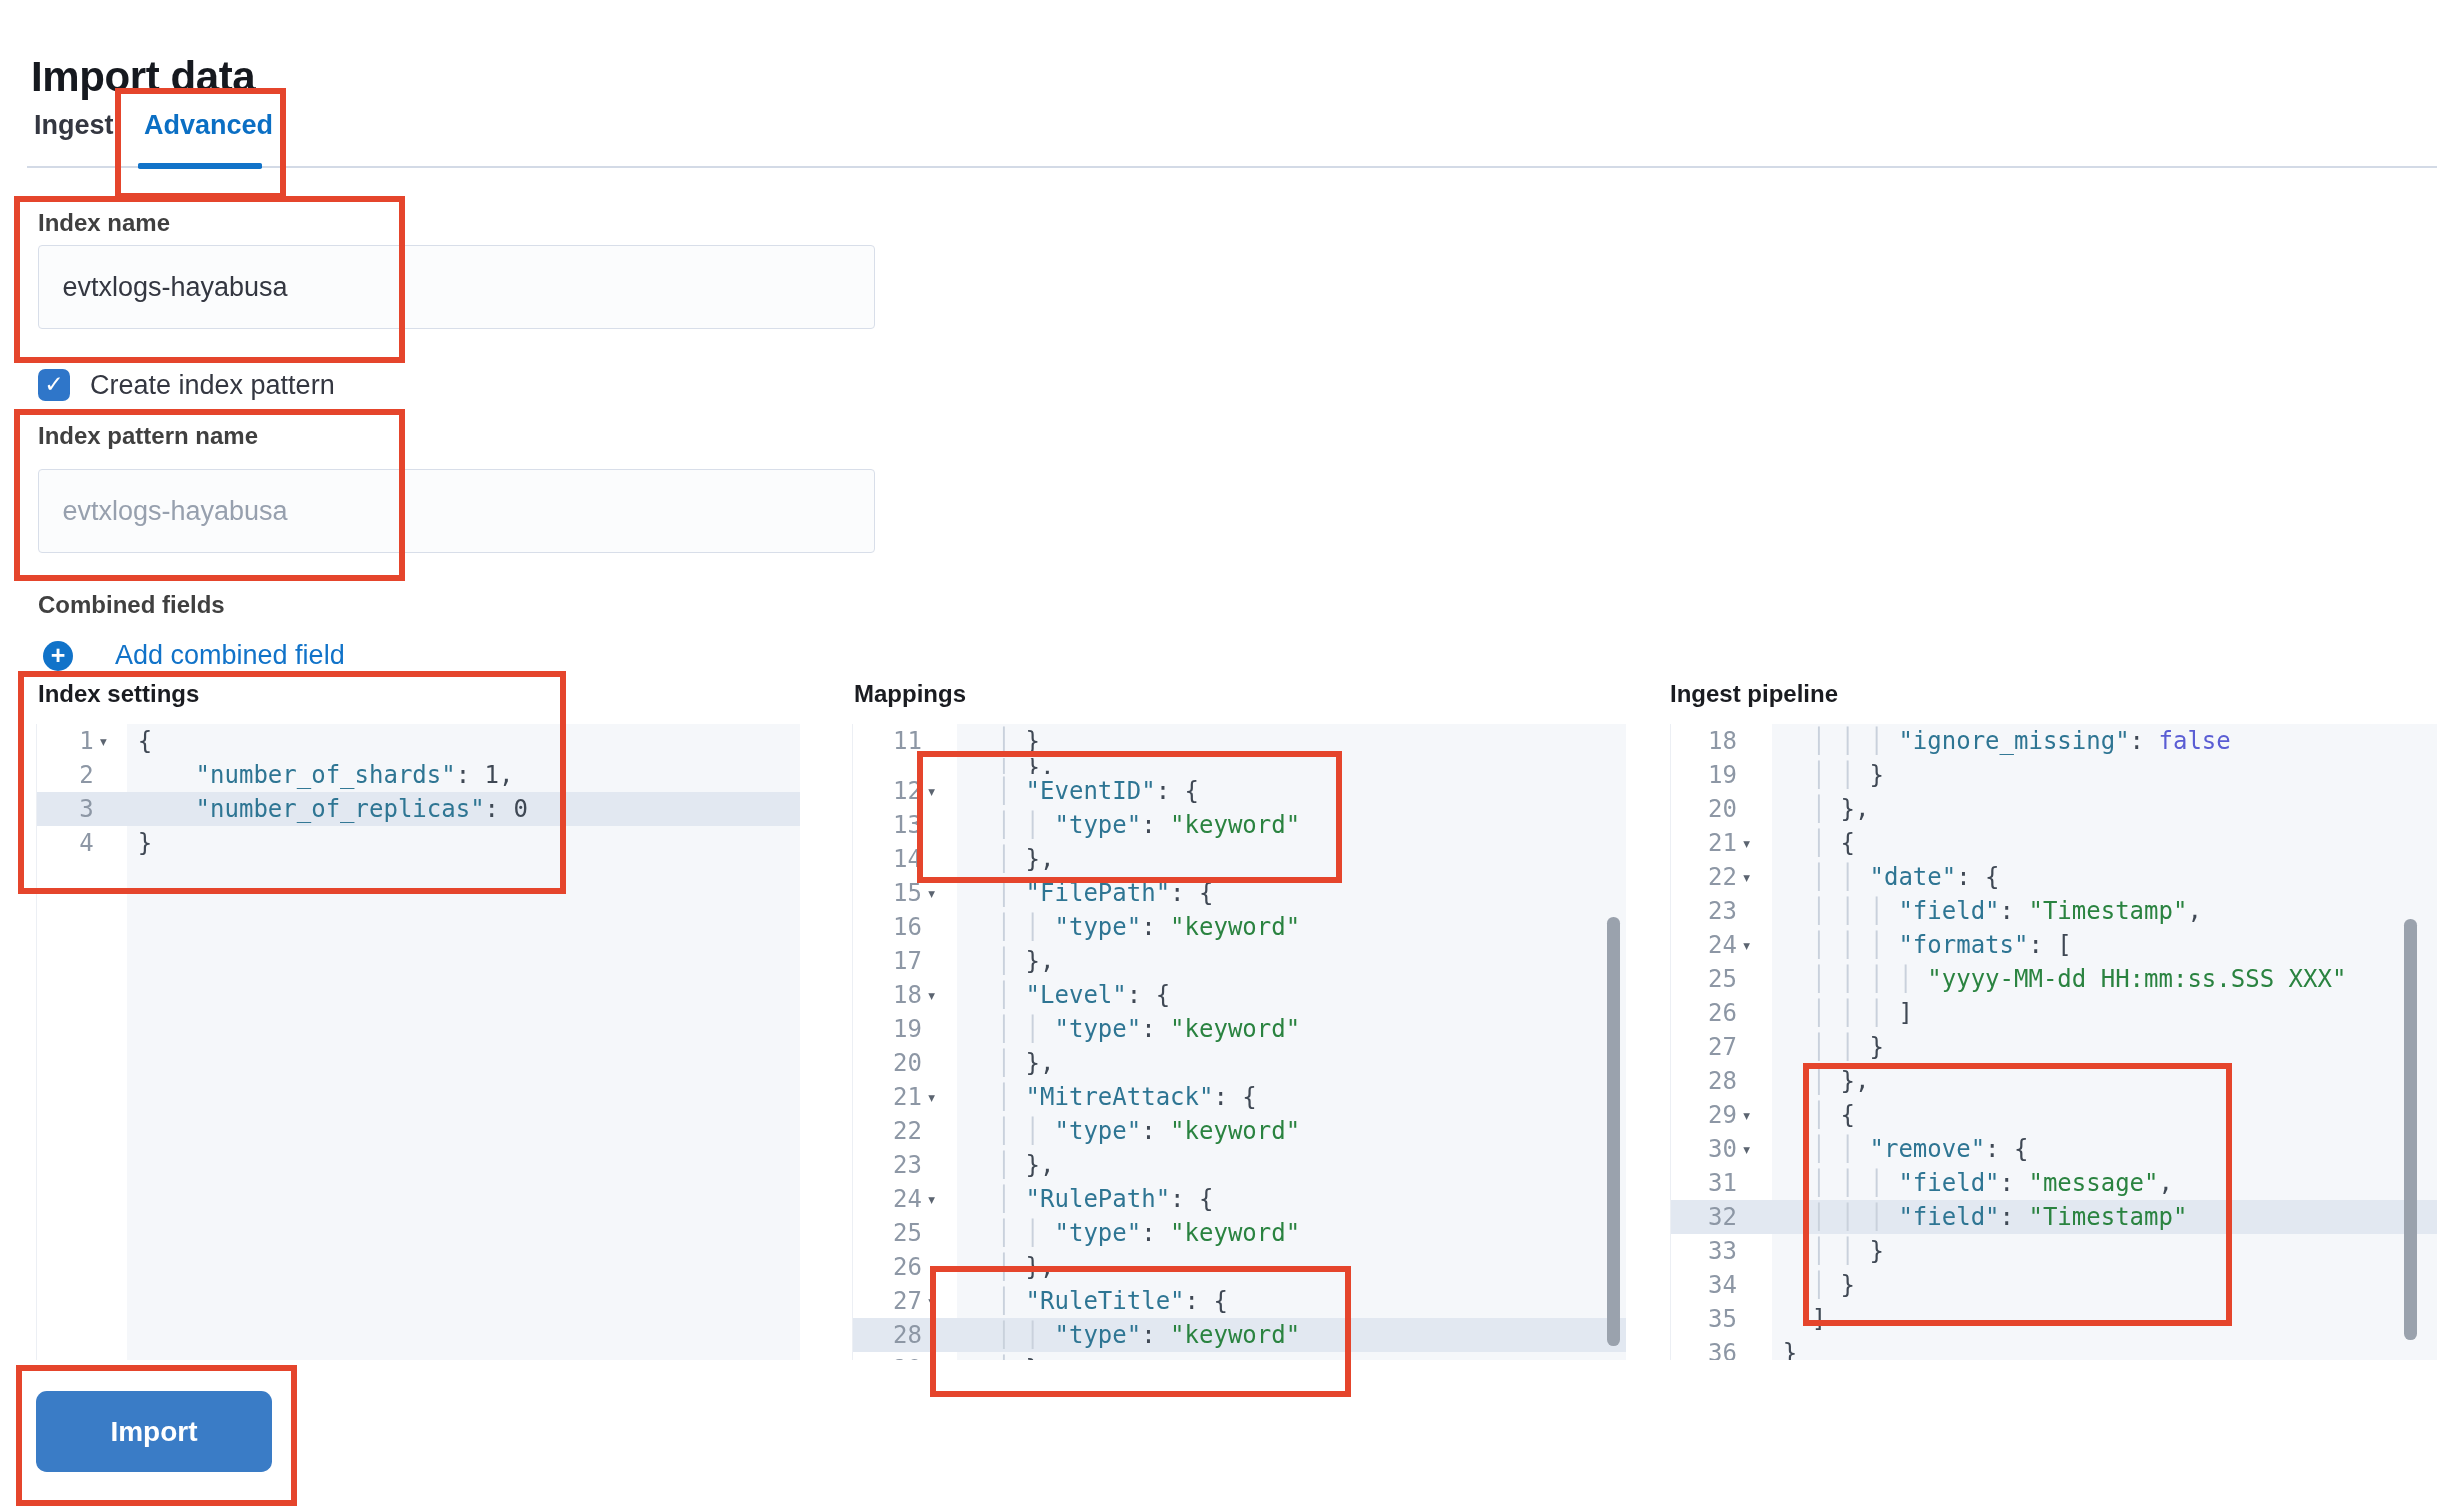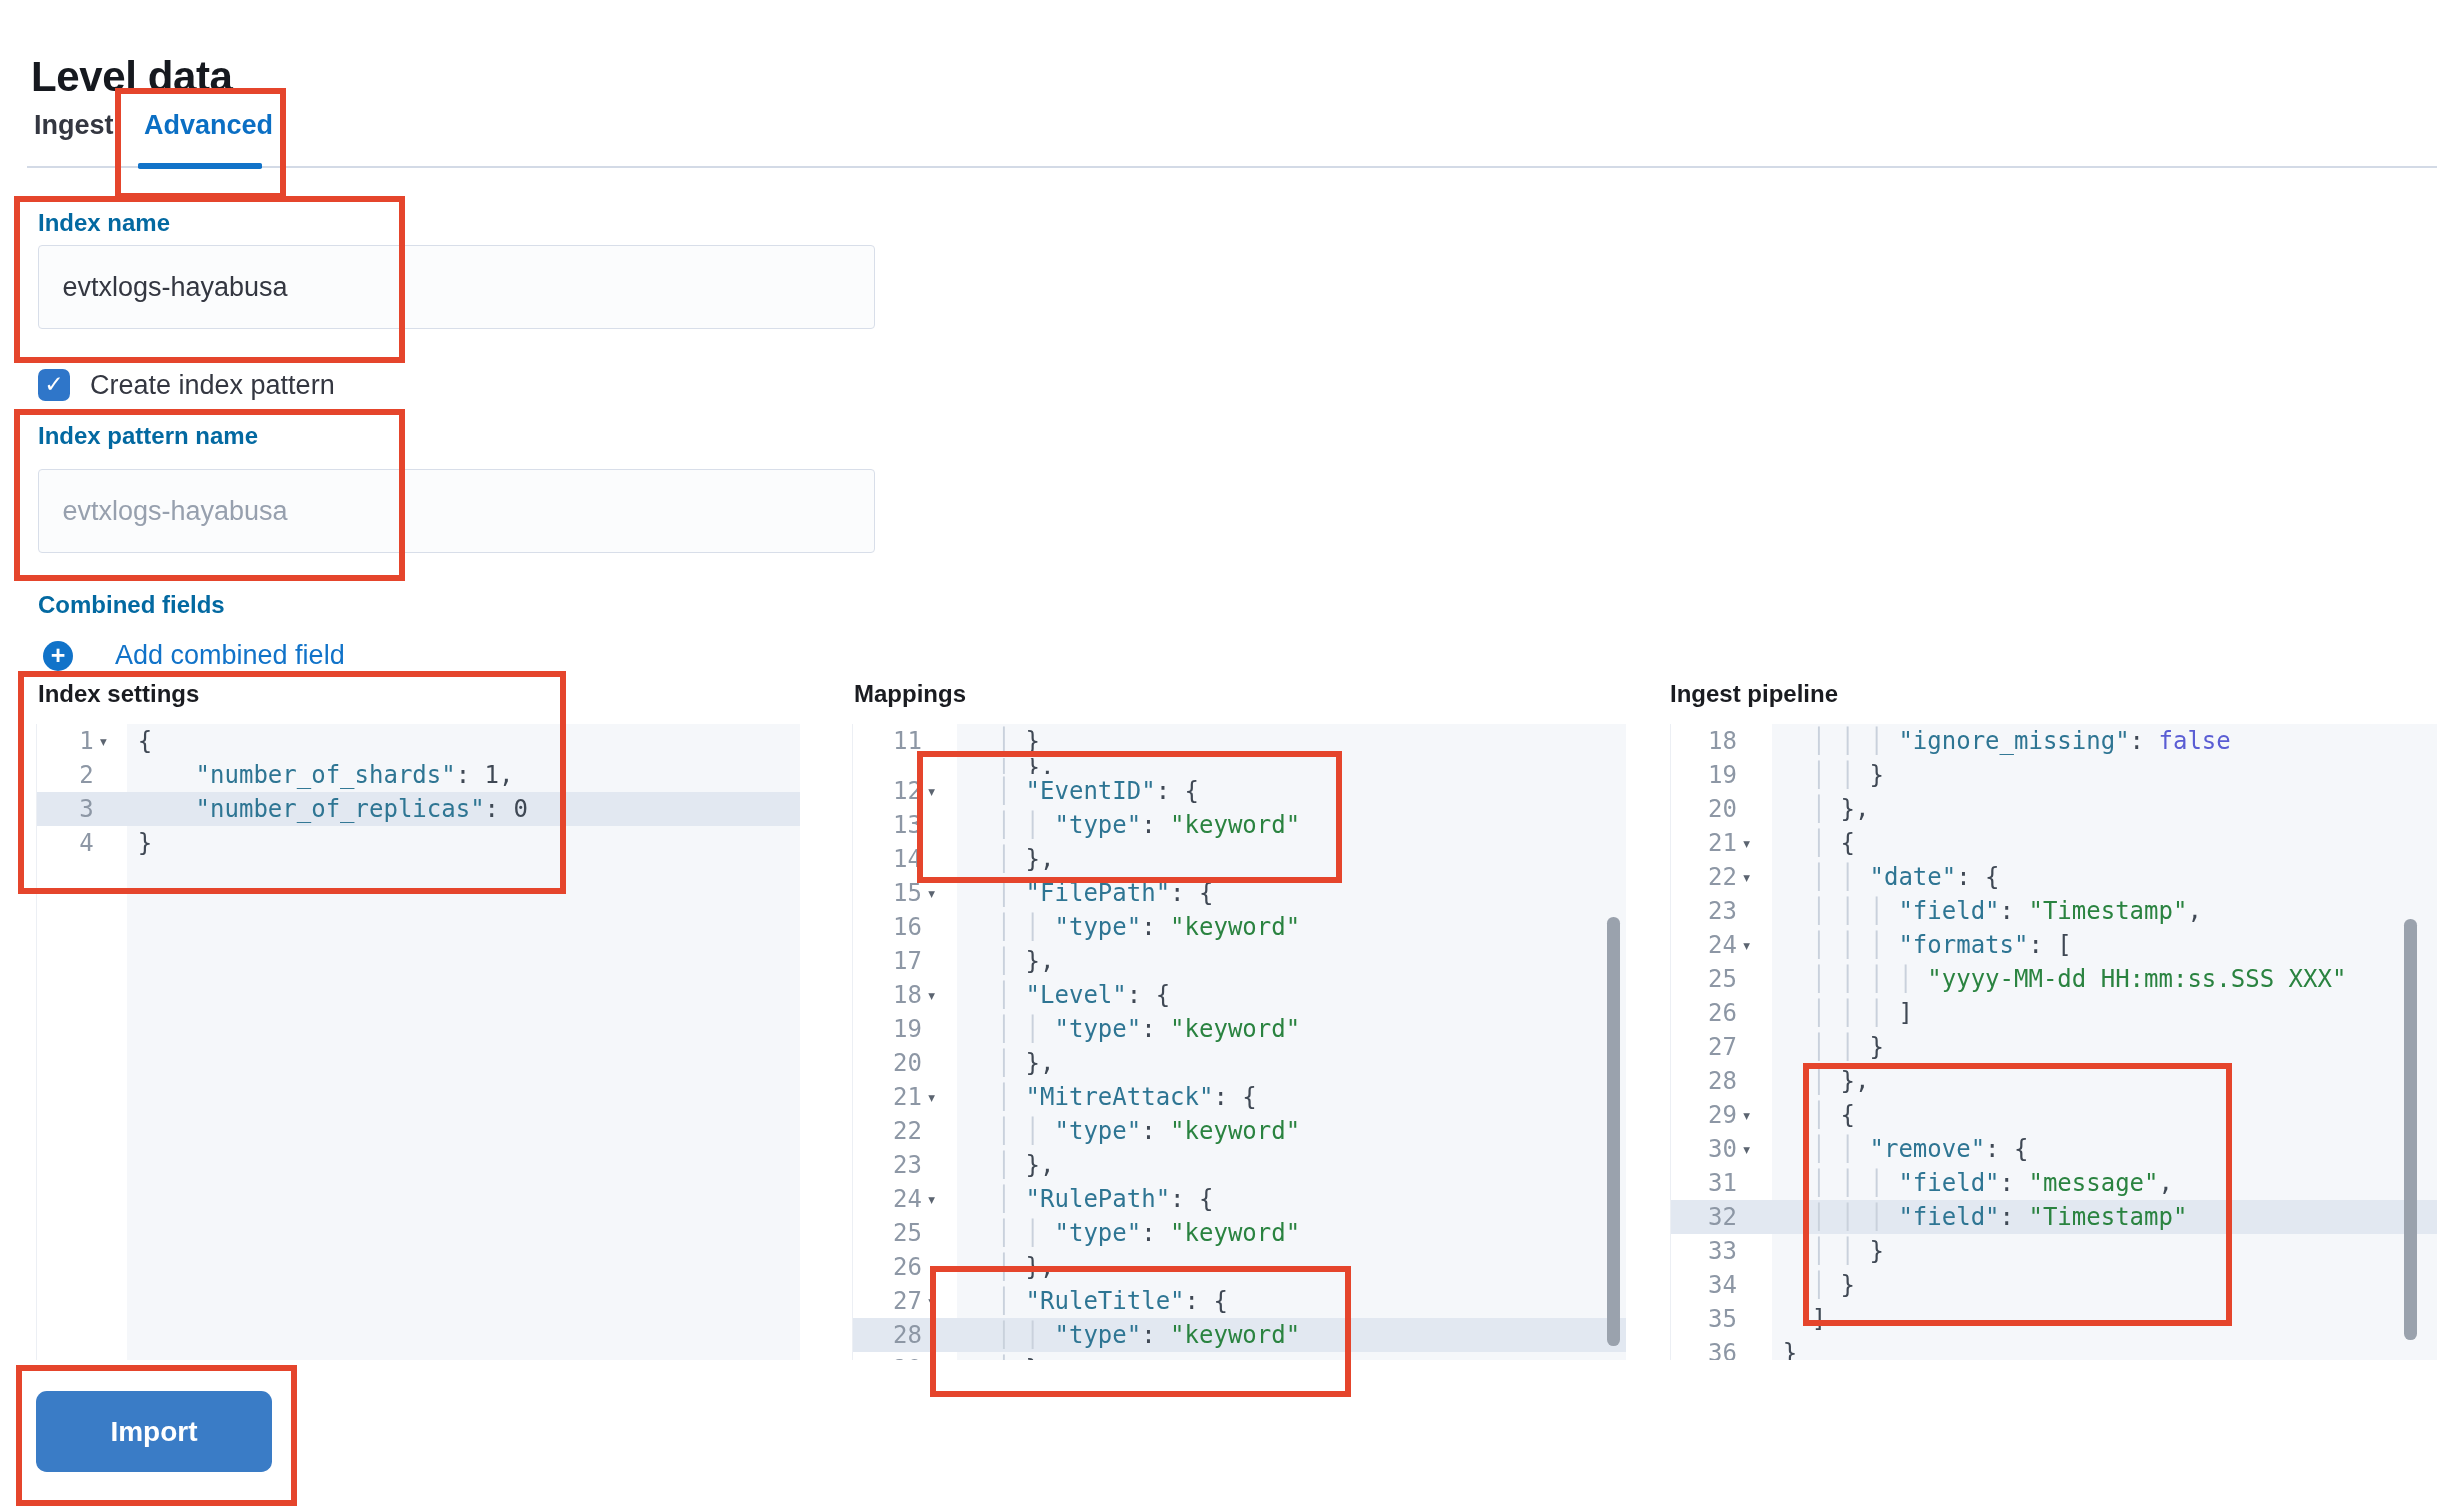--- a/index.html
+++ b/index.html
@@ -11,21 +11,21 @@
 
   
   #page-title{left:31px;top:25px;font-size:42px;font-weight:800;color:#16191f;letter-spacing:-0.4px;}
   .tab{top:110px;font-size:27px;font-weight:700;cursor:pointer;}
   #tab-simple{left:34px;color:#343741;}
   #tab-advanced{left:144px;color:#0b6fc4;}
   #tab-underline{left:138px;top:163px;width:124px;height:6.3px;background:#1173c9;border-radius:1.8px;z-index:3;}
   #tabs-divider{left:27px;top:166px;right:0;height:1.8px;background:#d3dae6;}
 
   
-  .field-label{font-size:24px;font-weight:700;color:#0369a1;}
+  .field-label{font-size:24px;font-weight:700;color:#404040;}
   #index-name-label{left:38px;top:209px;}
   #index-pattern-label{left:38px;top:422px;}
   .text-input{
     left:38px;width:837px;height:84px;background:#fbfcfd;border:1.8px solid #d8dee9;border-radius:4px;
     font-size:27px;padding:0 23.4px;box-sizing:border-box;color:#343741;outline:none;
     font-family:"Liberation Sans","DejaVu Sans",sans-serif;
   }
   #index-name-input{top:245px;}
   #index-pattern-input{top:469px;}
   #index-pattern-input::placeholder{color:#97a0ae;opacity:1;}
@@ -93,21 +93,21 @@
   #anno-index-pattern{left:13.5px;top:409px;width:379px;height:160px;}
   #anno-settings{left:18px;top:671px;width:536px;height:211px;}
   #anno-eventid{left:917px;top:751px;width:413px;height:120px;}
   #anno-ruletitle{left:930px;top:1266px;width:409px;height:119px;}
   #anno-remove{left:1803px;top:1063px;width:417px;height:251px;}
   #anno-import{left:16px;top:1365px;width:269px;height:129px;}
 </style>
 </head>
 <body>
 
-<h1 class="abs" id="page-title">Level data</h1>
+<h1 class="abs" id="page-title">Import data</h1>
 <div class="abs tab" id="tab-simple">Ingest</div>
 <div class="abs tab" id="tab-advanced">Advanced</div>
 <div class="abs" id="tab-underline"></div>
 <div class="abs" id="tabs-divider"></div>
 
 <div class="abs field-label" id="index-name-label">Index name</div>
 <input class="abs text-input" id="index-name-input" value="evtxlogs-hayabusa" style="">
 
 <div class="abs" id="checkbox-row">
   <div id="checkbox">

